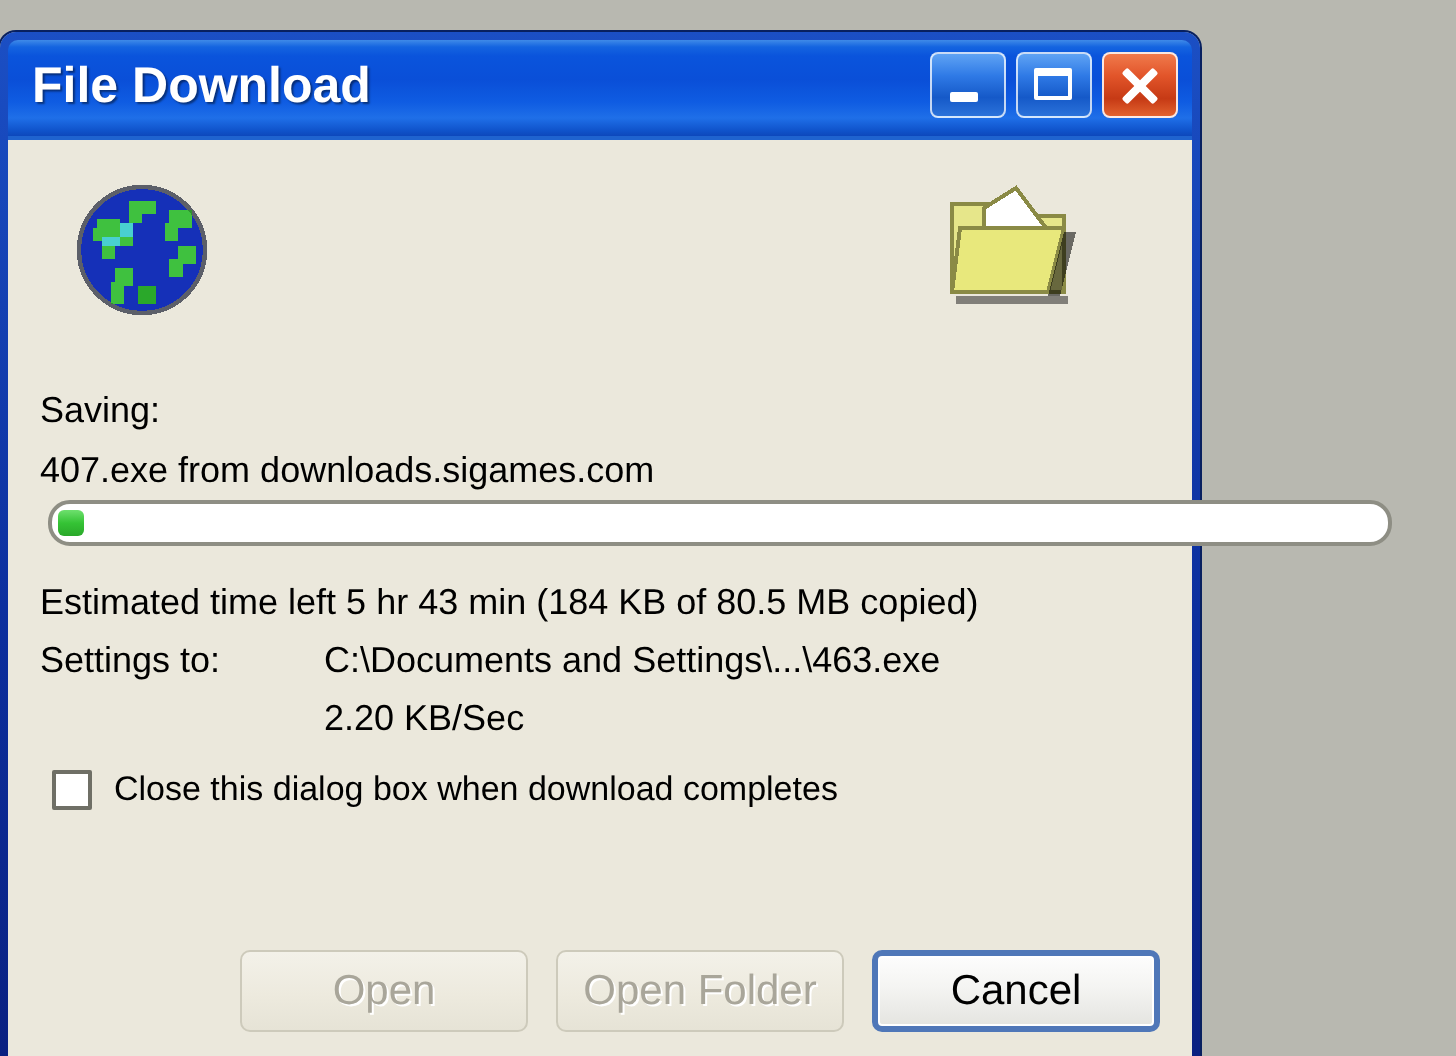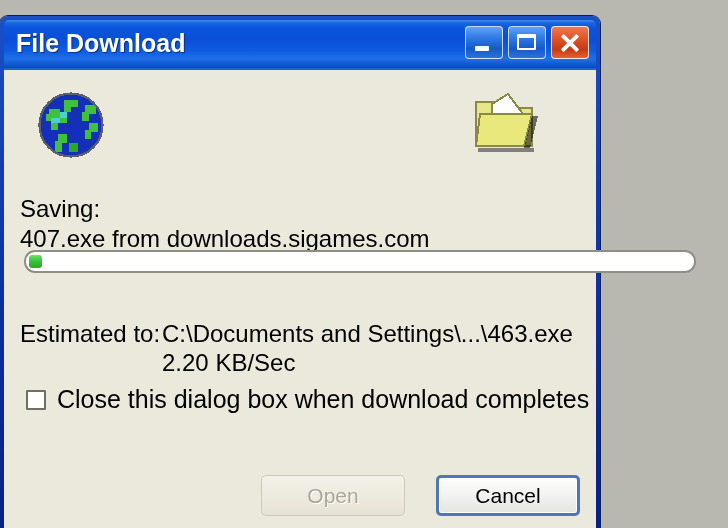--- a/index.html
+++ b/index.html
@@ -144,21 +144,21 @@
   }
   #folder-icon {
     position: absolute;
     left: 466px;
     top: 20px;
   }
 
   
   .body-text {
     position: absolute;
-    font-size: 24px;
+    font-size: 18px;
     color: #000000;
     white-space: nowrap;
   }
   #saving-label   { left: 16px; top: 125px; }
   #saving-value   { left: 16px; top: 155px; }
 
   #est-row        { left: 16px; top: 221px; }
   #dl-to-label    { left: 16px; top: 250px; }
   #dl-to-value    { left: 158px; top: 250px; }
   #rate-label     { left: 16px; top: 279px; }
@@ -200,32 +200,32 @@
   #close-checkbox {
     width: 20px;
     height: 20px;
     box-sizing: border-box;
     background: #ffffff;
     border: 2px solid #6f6f66;
     border-radius: 1px;
     flex: 0 0 auto;
   }
   #checkbox-label {
-    font-size: 25px;
+    font-size: 17px;
     color: #000000;
     white-space: nowrap;
   }
 
   
   #button-row {
     position: absolute;
     right: 16px;
     bottom: 19px;
     display: flex;
-    gap: 31px;
+    gap: 14px;
     align-items: center;
   }
   .dlg-btn {
     width: 144px;
     height: 41px;
     box-sizing: border-box;
     border-radius: 5px;
     font-family: "Liberation Sans", sans-serif;
     font-size: 21px;
     display: flex;
@@ -292,30 +292,32 @@
       <path d="M4 29h28v2H4z" fill="#000000" opacity="0.45"></path>
     </svg>
 
     <div class="body-text" id="saving-label">Saving:</div>
     <div class="body-text" id="saving-value">407.exe from downloads.sigames.com</div>
 
     <div id="progress-bar">
       <div id="progress-fill"></div>
     </div>
 
-
-    <div class="body-text" id="dl-to-label">Estimated to:</div>
+    <div class="body-text" id="est-row">Estimated time left  5 hr 43 min (184 KB of 80.5 MB copied)</div>
+
+    <div class="body-text" id="dl-to-label">Settings to:</div>
     <div class="body-text" id="dl-to-value">C:\Documents and Settings\...\463.exe</div>
 
     <div class="body-text" id="rate-value">2.20 KB/Sec</div>
 
     <div id="checkbox-row">
       <span id="close-checkbox"></span>
       <span id="checkbox-label">Close this dialog box when download completes</span>
     </div>
 
     <div id="button-row">
       <div class="dlg-btn disabled">Open</div>
+      <div class="dlg-btn disabled">Open Folder</div>
       <div class="dlg-btn default">Cancel</div>
     </div>
 
   </div>
 </div>
 
 </body></html>

